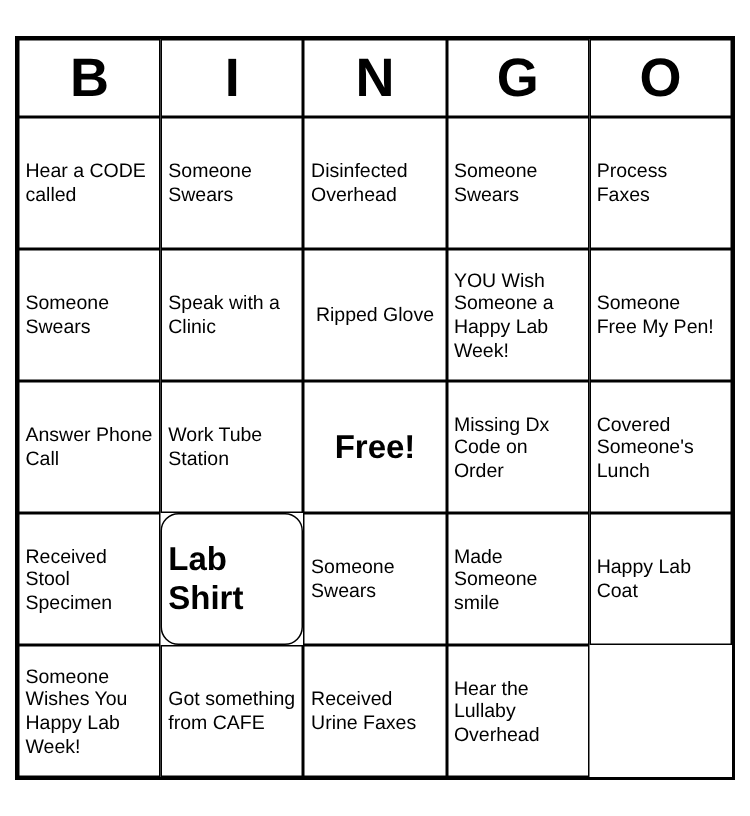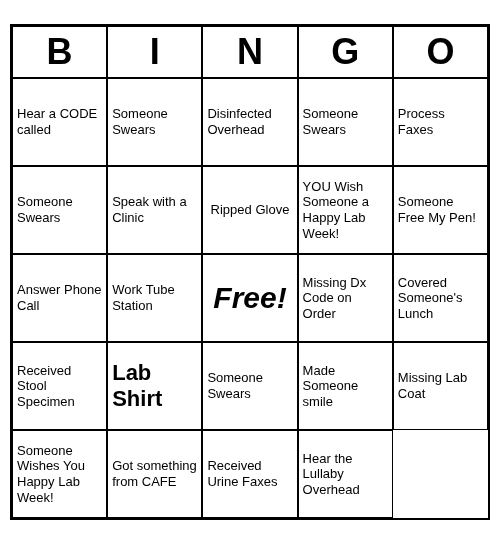--- a/index.html
+++ b/index.html
@@ -41,27 +41,27 @@
       min-height: 88px;
       display: flex;
       align-items: center;
       justify-content: center;
       text-align: left;
       padding: 4px;
       font-size: 13px;
       line-height: 1.2;
     }
     .bingo-cell.free {
-      font-size: 30px;
+      font-size: 22px;
       font-weight: bold;
-      font-style: italic;
     }
     .bingo-cell.large-text {
       font-size: 22px;
       font-weight: bold;
+      border-radius: 12px;
     }
   </style>
 </head>
 <body>
 
 <div class="bingo-card">
   <div class="bingo-header">
   <div class="bingo-header-cell">B</div>
       <div class="bingo-header-cell">I</div>
       <div class="bingo-header-cell">N</div>
@@ -81,19 +81,19 @@
       <div class="bingo-cell">Someone Free My Pen!</div>
       <div class="bingo-cell">Answer Phone Call</div>
       <div class="bingo-cell">Work Tube Station</div>
       <div class="bingo-cell free">Free!</div>
       <div class="bingo-cell">Missing Dx Code on Order</div>
       <div class="bingo-cell">Covered Someone's Lunch</div>
       <div class="bingo-cell">Received Stool Specimen</div>
       <div class="bingo-cell large-text">Lab Shirt</div>
       <div class="bingo-cell">Someone Swears</div>
       <div class="bingo-cell">Made Someone smile</div>
-      <div class="bingo-cell">Missing Lab Coat</div>
+      <div class="bingo-cell">Happy Lab Coat</div>
       <div class="bingo-cell">Someone Wishes You Happy Lab Week!</div>
       <div class="bingo-cell">Got something from CAFE</div>
       <div class="bingo-cell">Received Urine Faxes</div>
       <div class="bingo-cell">Hear the Lullaby Overhead</div>
     </div>
 </div>
 
 </body></html>

